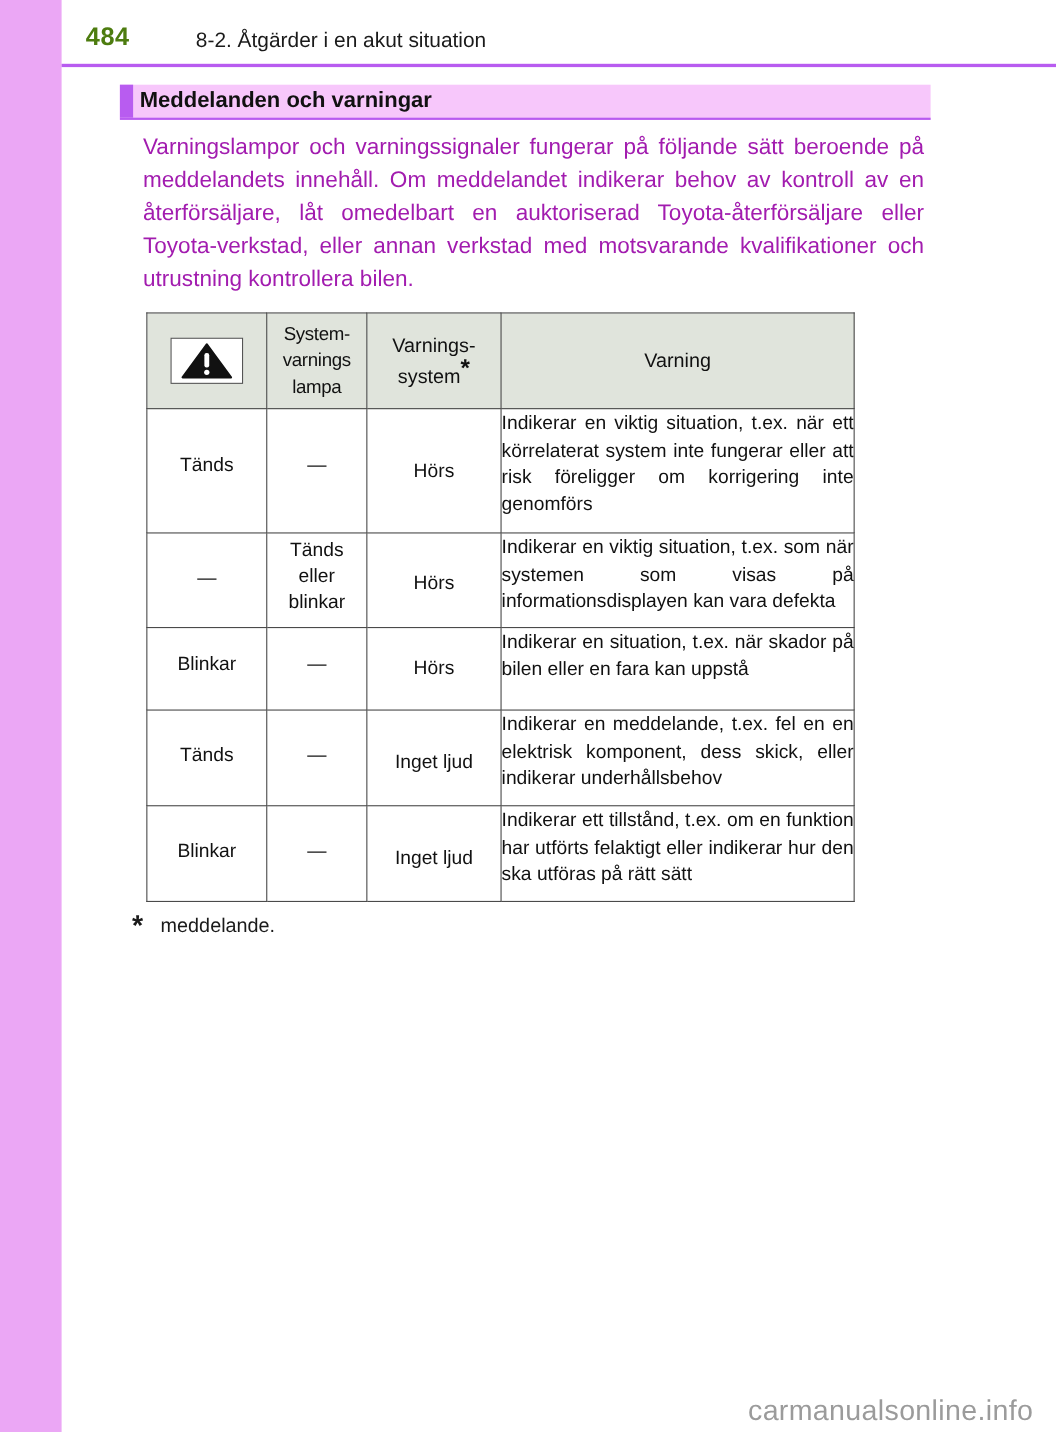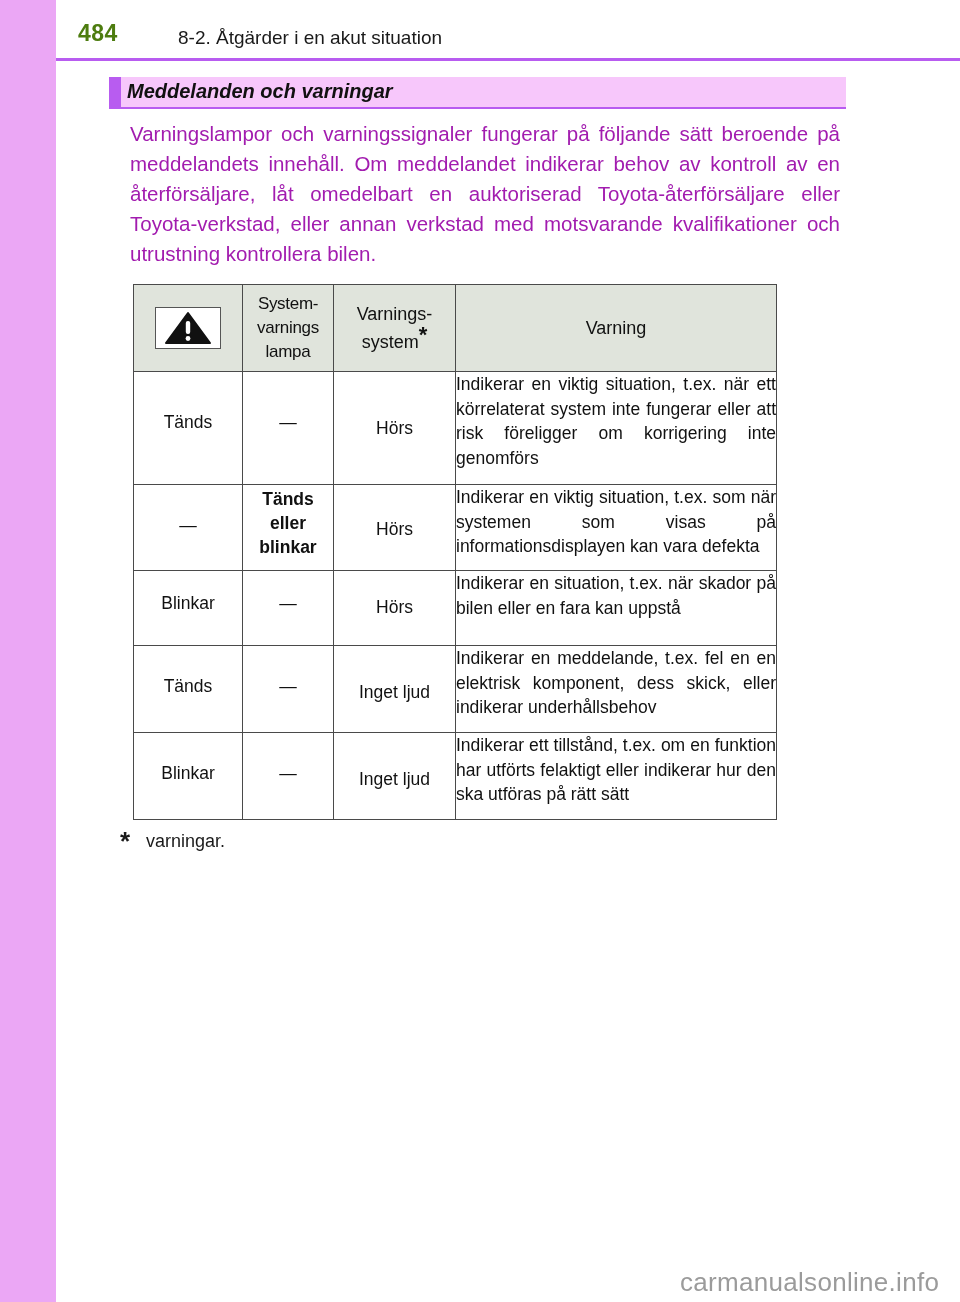--- a/index.html
+++ b/index.html
@@ -51,21 +51,20 @@
       left: 0; top: 0;
       width: 12px; height: 100%;
       background: #b85cf0;
     }
     .heading-bar .title {
       position: absolute;
       left: 18px; top: 3px;
       font-weight: bold;
       font-size: 20px;
       color: #111;
-      font-style: italic;
     }
     .intro {
       position: absolute;
       left: 130px; top: 119px;
       width: 710px;
       font-size: 20.5px;
       line-height: 30px;
       text-align: justify;
       color: #a21caf;
       margin: 0;
@@ -209,21 +208,21 @@
   </thead>
   <tbody>
     <tr style="height:113px;">
       <td class="c-center" style="padding-top:38px;">Tänds</td>
       <td class="c-center" style="padding-top:38px;">—</td>
       <td class="c-center" style="padding-top:44px;">Hörs</td>
       <td class="c-desc">Indikerar en viktig situation, t.ex. när ett körrelaterat system inte fungerar eller att risk föreligger om korrigering inte genomförs</td>
     </tr>
     <tr style="height:86px;">
       <td class="c-center" style="padding-top:28px;">—</td>
-      <td class="c-center" style="padding-top:2px; padding-left:14px; padding-right:14px;font-weight:bold;">Tänds eller blinkar</td>
+      <td class="c-center" style="padding-top:2px; padding-left:14px; padding-right:14px;">Tänds eller blinkar</td>
       <td class="c-center" style="padding-top:32px;">Hörs</td>
       <td class="c-desc">Indikerar en viktig situation, t.ex. som när systemen som visas på informationsdisplayen kan vara defekta</td>
     </tr>
     <tr style="height:75px;">
       <td class="c-center" style="padding-top:20px;">Blinkar</td>
       <td class="c-center" style="padding-top:20px;">—</td>
       <td class="c-center" style="padding-top:24px;">Hörs</td>
       <td class="c-desc">Indikerar en situation, t.ex. när skador på bilen eller en fara kan uppstå</td>
     </tr>
     <tr style="height:87px;">
@@ -236,16 +235,16 @@
       <td class="c-center" style="padding-top:28px;">Blinkar</td>
       <td class="c-center" style="padding-top:28px;">—</td>
       <td class="c-center" style="padding-top:34px;">Inget ljud</td>
       <td class="c-desc">Indikerar ett tillstånd, t.ex. om en funktion har utförts felaktigt eller indikerar hur den ska utföras på rätt sätt</td>
     </tr>
   </tbody>
 </table>
 
 <div class="footnote">
   <span class="star">*</span>
-  <span class="line2">varningar.</span>
+  <span class="line2">meddelande.</span>
 </div>
 
 <div class="watermark">carmanualsonline.info</div>
 
 </body></html>

